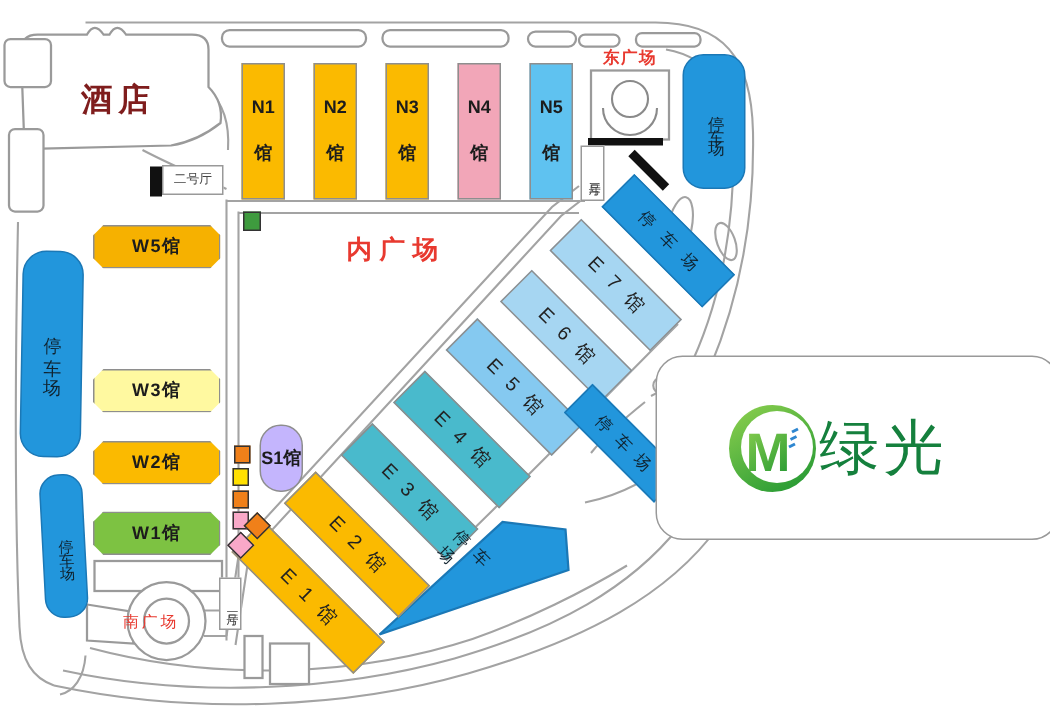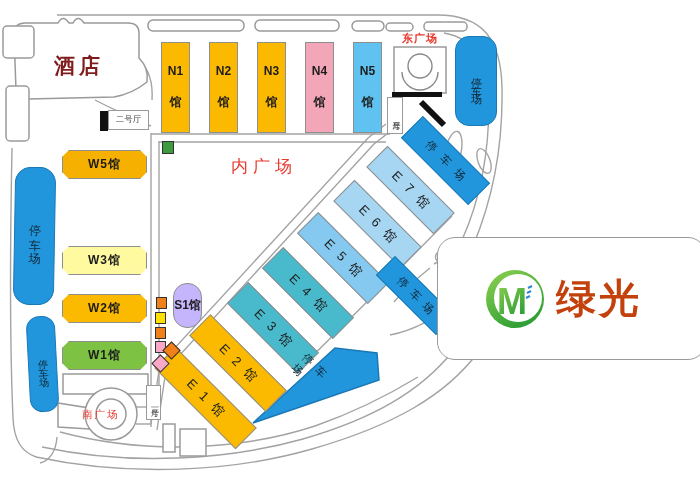--- a/index.html
+++ b/index.html
@@ -16,21 +16,21 @@
   .pk{position:absolute;background:#2296DC;border:1.5px solid #1b78b6;z-index:2;
       display:flex;align-items:center;justify-content:center;color:#10222e;box-sizing:border-box;}
   .vp{writing-mode:vertical-rl;text-orientation:upright;}
   .diag{transform:rotate(45deg);}
   .plaza{position:absolute;color:#E8392F;z-index:3;white-space:nowrap;}
   .strip{position:absolute;background:#fff;border:1px solid #999;z-index:3;box-sizing:border-box;
          display:flex;align-items:center;justify-content:center;color:#444;}
   .marker{position:absolute;z-index:3;border:1px solid #333;box-sizing:border-box;}
   .logo-card{position:absolute;left:437px;top:237px;width:221px;height:121px;background:#fff;
              border:1.5px solid #999;border-radius:18px;z-index:6;display:flex;align-items:center;padding-left:46px;}
-  .brand{font-size:40px;font-weight:bold;color:#c2410c;letter-spacing:3px;margin-left:10px;}
+  .brand{font-size:40px;font-weight:normal;color:#15803d;letter-spacing:3px;margin-left:0;}
   .bar-black{position:absolute;background:#111;z-index:3;}
 </style>
 </head>
 <body>
 
 <div class="stage">
 
   <svg class="decor" width="700" height="479" viewBox="0 0 700 479">
     <g fill="none" stroke="#A3A3A3" stroke-width="1.4">
       <path d="M 57,15 L 437,15 C 482,15 501,38 502,88 C 503,142 494,196 473,246 C 466,261 457,270 448,277"></path>
@@ -158,21 +158,21 @@
   <div class="pk diag" style="left:373px;top:282px;width:85px;height:27px;">
     <span style="font-size:11px;letter-spacing:7px;padding-left:7px;">停车场</span>
   </div>
   <div class="abs diag" style="left:285px;top:367px;width:60px;height:20px;z-index:3;display:flex;align-items:center;justify-content:center;">
     <span style="font-size:11px;letter-spacing:7px;padding-left:7px;color:#10222e;">停车场</span>
   </div>
 
   <div class="abs" style="left:54px;top:52px;z-index:3;font-size:21px;font-weight:bold;letter-spacing:4px;color:#7f1d1d;">酒店</div>
 
   <div class="plaza" style="left:393px;top:31px;width:54px;text-align:center;font-size:11px;letter-spacing:1px;font-weight:bold;">东广场</div>
-  <div class="plaza" style="left:231px;top:155px;font-size:17px;letter-spacing:5px;">内广场</div>
+  <div class="plaza" style="left:231px;top:155px;font-size:17px;letter-spacing:5px;font-weight:bold;">内广场</div>
   <div class="plaza" style="left:82px;top:408px;font-size:10.5px;letter-spacing:2px;">南广场</div>
 
   <div class="bar-black" style="left:100px;top:111px;width:8px;height:20px;"></div>
   <div class="strip" style="left:108px;top:110px;width:41px;height:20px;font-size:8.5px;">
       <span>二号厅</span>
     </div>
   <div class="bar-black" style="left:392px;top:92px;width:50px;height:5px;"></div>
   <div class="strip" style="left:387px;top:97px;width:16px;height:37px;">
     <span class="vp" style="font-size:8px;">三号厅</span>
     </div>

